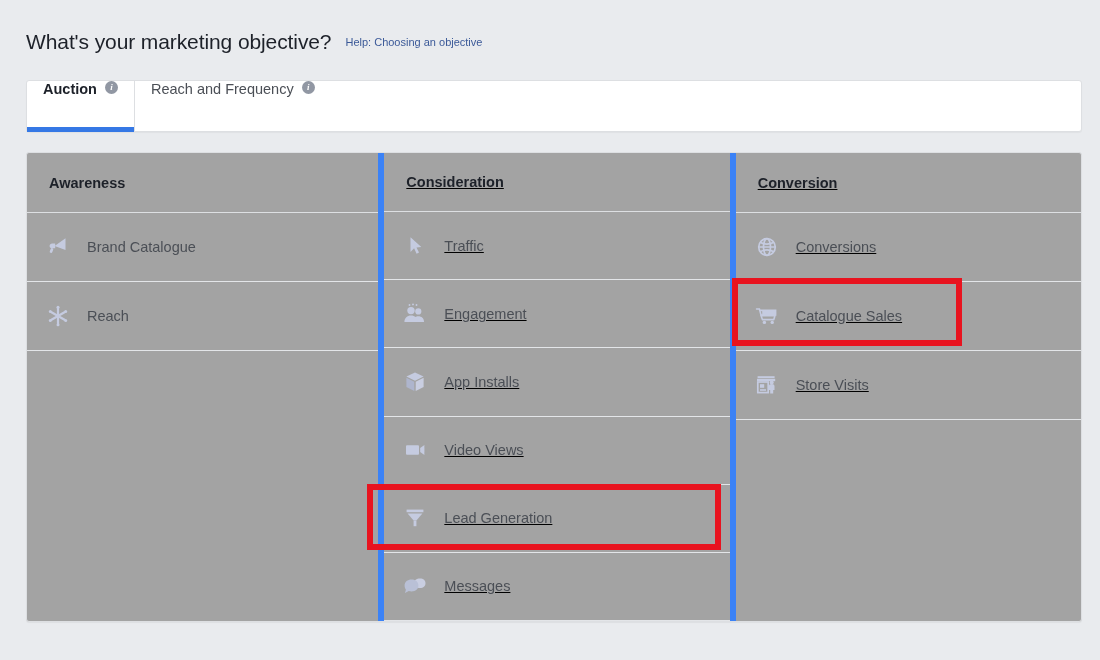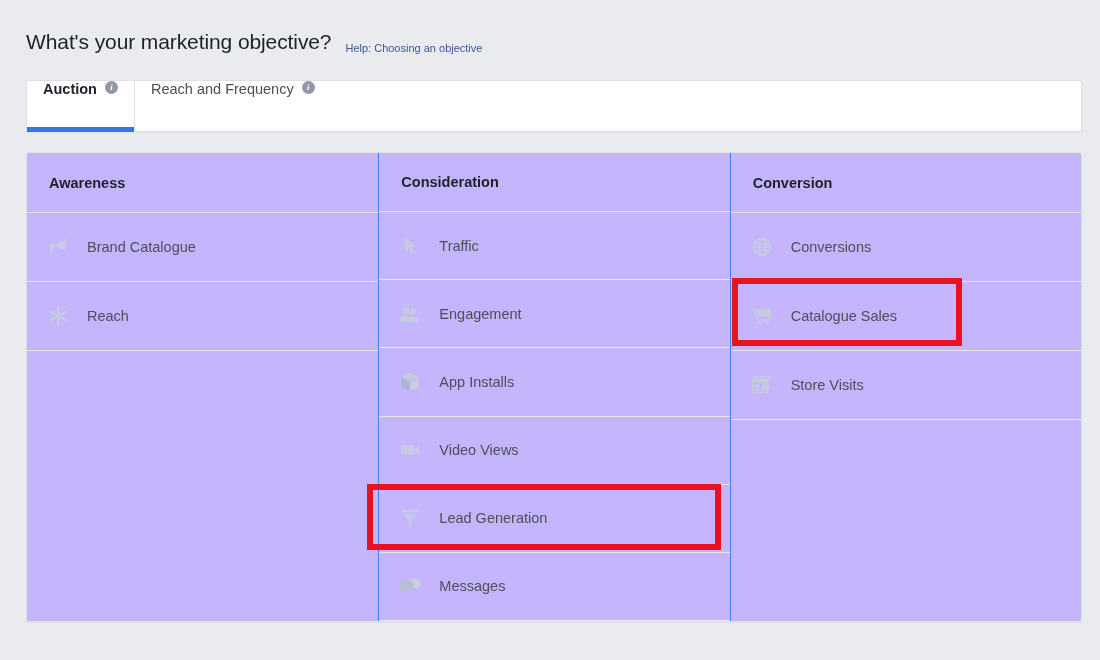--- a/index.html
+++ b/index.html
@@ -14,21 +14,21 @@
     overflow: hidden;
     position: relative;
   }
 
   
   .page-header {
     position: absolute;
     left: 26px;
     top: 30px;
     display: flex;
-    align-items: flex-end;
+    align-items: center;
     gap: 14px;
   }
   .page-title {
     font-size: 21px;
     color: #1d2129;
     font-weight: 400;
     letter-spacing: -0.1px;
     white-space: nowrap;
   }
   .help-link {
@@ -100,36 +100,36 @@
     cursor: pointer;
   }
 
   
   .objectives-card {
     position: absolute;
     left: 26px;
     top: 152px;
     width: 1056px;
     height: 470px;
-    background: #c4b5fd;
+    background: #a3a3a3;
     border: 1px solid #dddfe2;
     border-radius: 3px;
     box-sizing: border-box;
     display: flex;
     box-shadow: 0 1px 1px rgba(0,0,0,0.05);
     overflow: hidden;
   }
   .col {
     width: 352px;
     box-sizing: border-box;
     display: flex;
     flex-direction: column;
     position: relative;
   }
-  .col + .col { border-left: 1px solid #3b82f6; }
+  .col + .col { border-left: 6px solid #3b82f6; text-decoration: underline; }
 
   .col-header {
     height: 60px;
     display: flex;
     align-items: center;
     padding-left: 22px;
     font-size: 14.5px;
     font-weight: bold;
     color: #1d2129;
     border-bottom: 1px solid #dddfe2;

